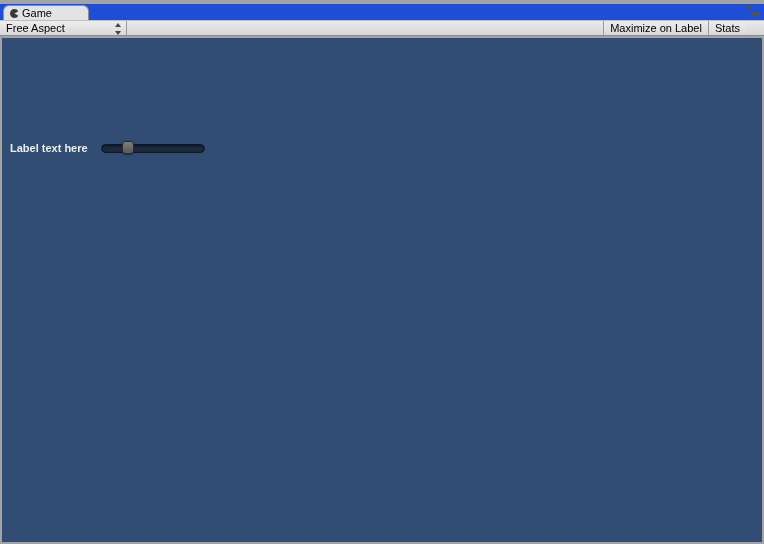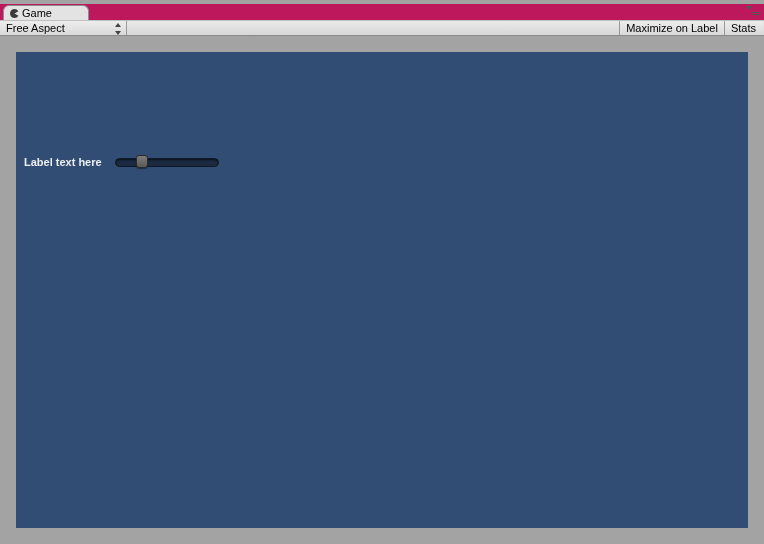--- a/index.html
+++ b/index.html
@@ -16,21 +16,21 @@
       height: 100%;
       display: flex;
       flex-direction: column;
     }
     .titlebar {
       height: 4px;
       background: #a3a3a3;
     }
     .tab-row {
       height: 16px;
-      background: #be185d;
+      background: #1d4ed8;
       display: flex;
       align-items: flex-end;
       position: relative;
     }
     .tab {
       background: #e3e3e3;
       border: 1px solid #8d8d8d;
       border-bottom: none;
       border-radius: 6px 6px 0 0;
       padding: 1px 8px 1px 6px;
@@ -103,25 +103,25 @@
     .btn {
       background: linear-gradient(#ededed,#d9d9d9);
       border-right: 1px solid #9a9a9a;
       display: flex;
       align-items: center;
       padding: 0 6px;
       color: #000;
       font-size: 11px;
       white-space: nowrap;
     }
-    .btn:last-child { border-right: none; margin-right: 2px;}
+    .btn:last-child { border-right: none; margin-right: 18px;}
     .game-view {
       flex: 1;
       background: #a3a3a3;
-      padding: 16px;
+      padding: 2px;
     }
     .viewport {
       width: 100%;
       height: 100%;
       background: #314d74;
       position: relative;
     }
     .gui-row {
       position: absolute;
       left: 8px;

